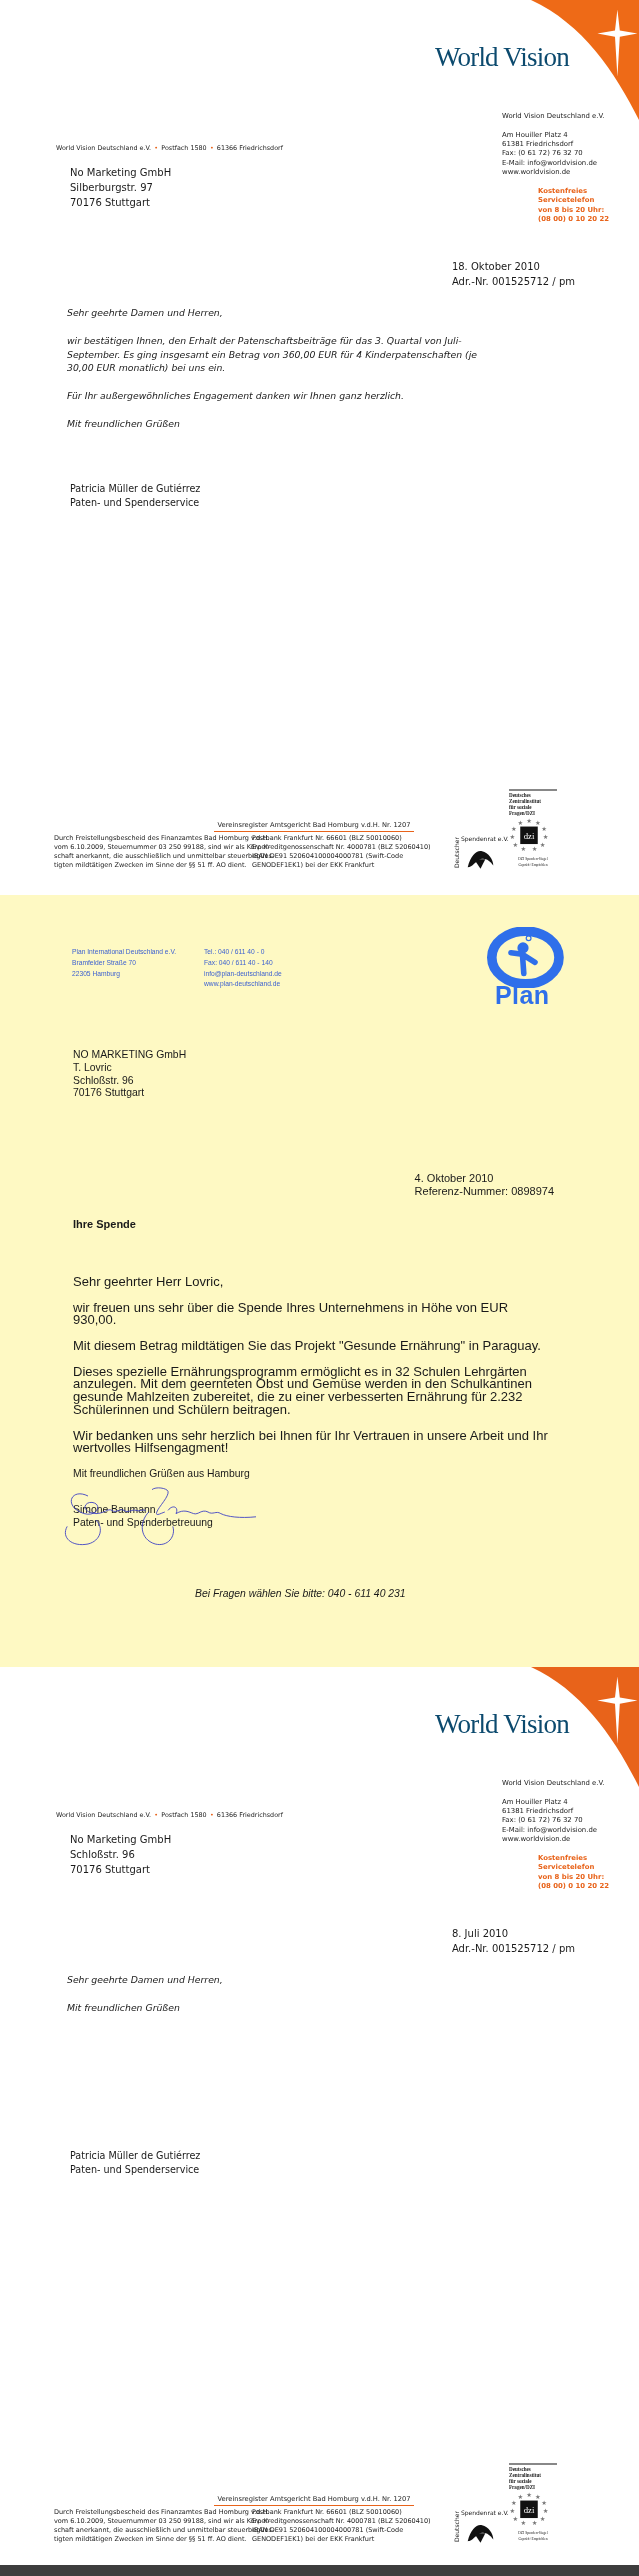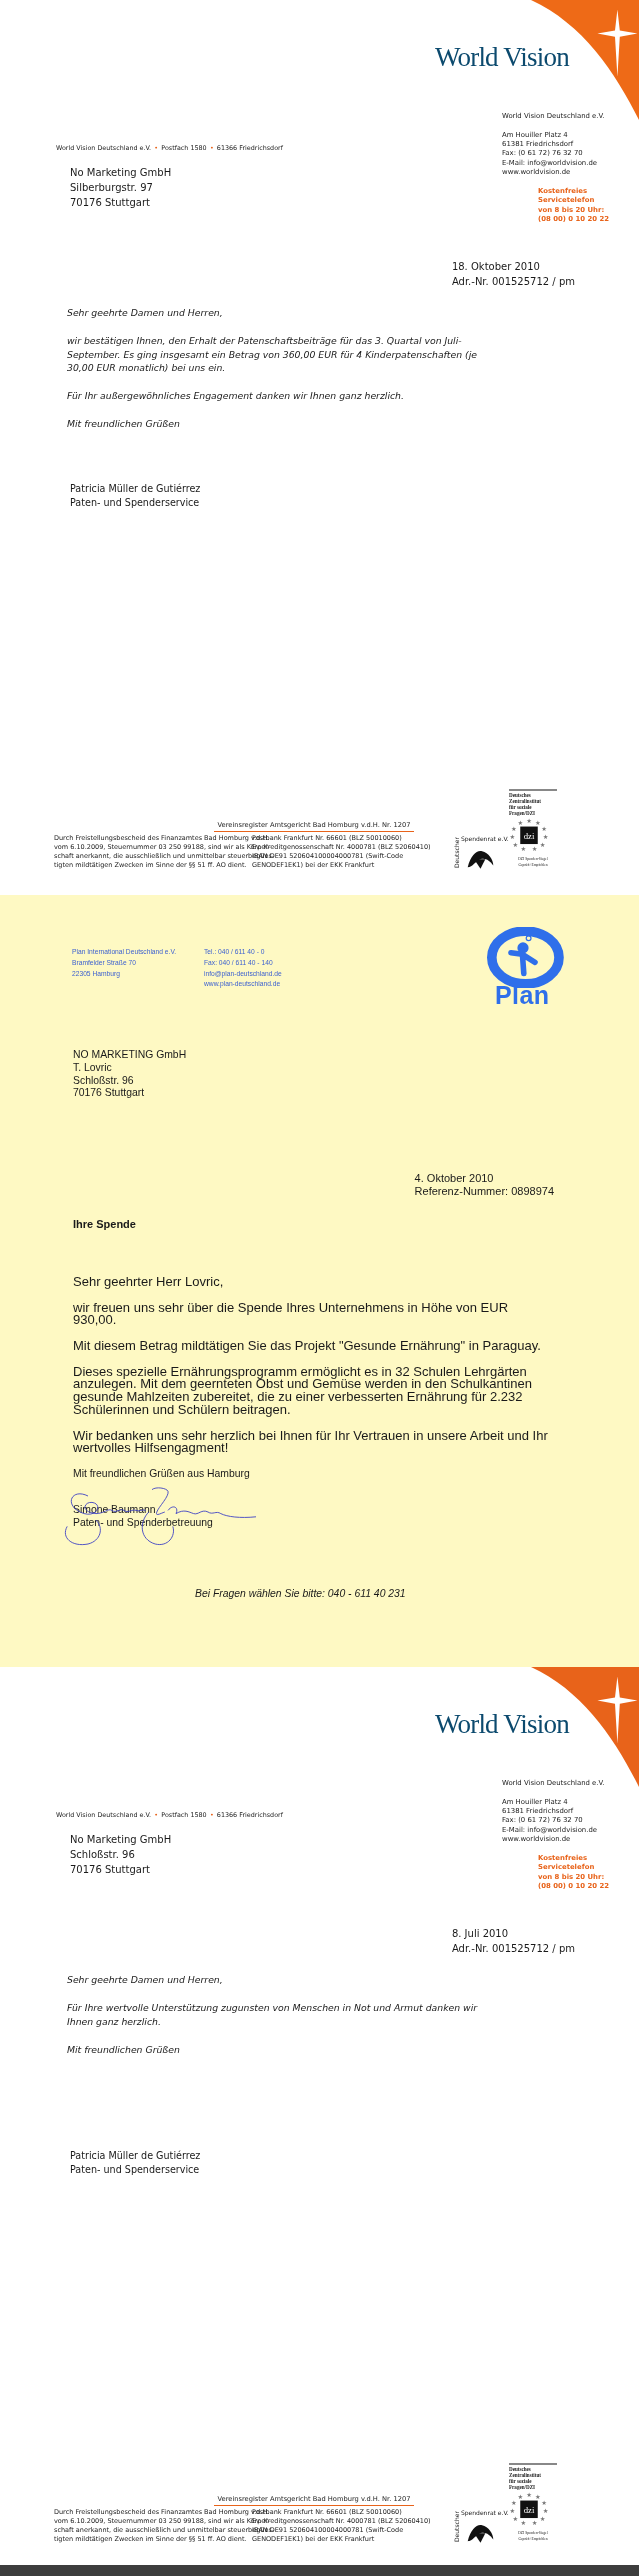--- a/index.html
+++ b/index.html
@@ -252,21 +252,20 @@
     <div>70176 Stuttgart</div>
   </div>
 
   <div class="wv-dateblock">
     <div>8. Juli 2010</div>
     <div>Adr.-Nr. 001525712 / pm</div>
   </div>
 
   <div class="wv-body">
     <p>Sehr geehrte Damen und Herren,</p>
-    <p>Für Ihre wertvolle Unterstützung zugunsten von Menschen in Not und Armut danken wir Ihnen ganz herzlich.</p>
     <p>Mit freundlichen Grüßen</p>
   </div>
 
   <div class="wv-signer" style="top:482px;">
     <div>Patricia Müller de Gutiérrez</div>
     <div>Paten- und Spenderservice</div>
   </div>
 
   <div class="wv-footer" style="top:828px;">
     <div class="wv-register">Vereinsregister Amtsgericht Bad Homburg v.d.H. Nr. 1207</div>

